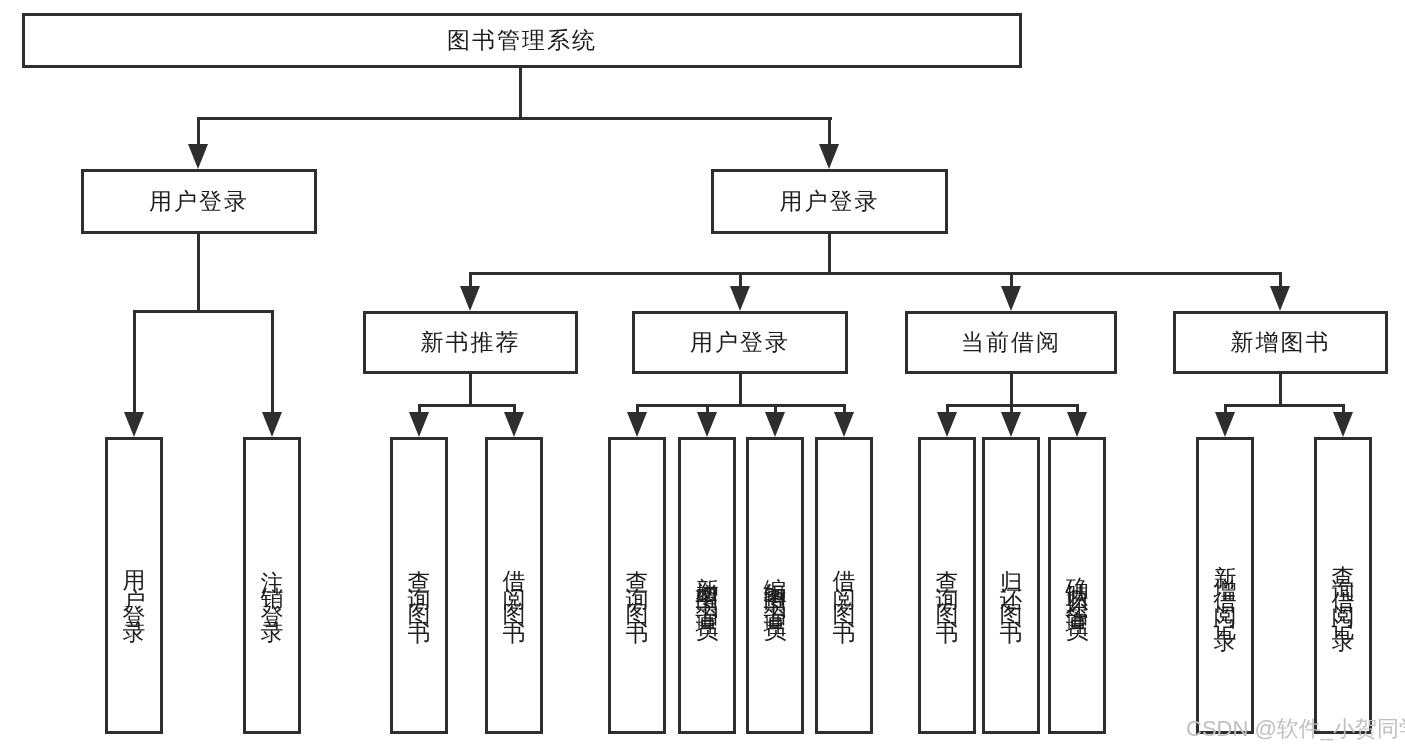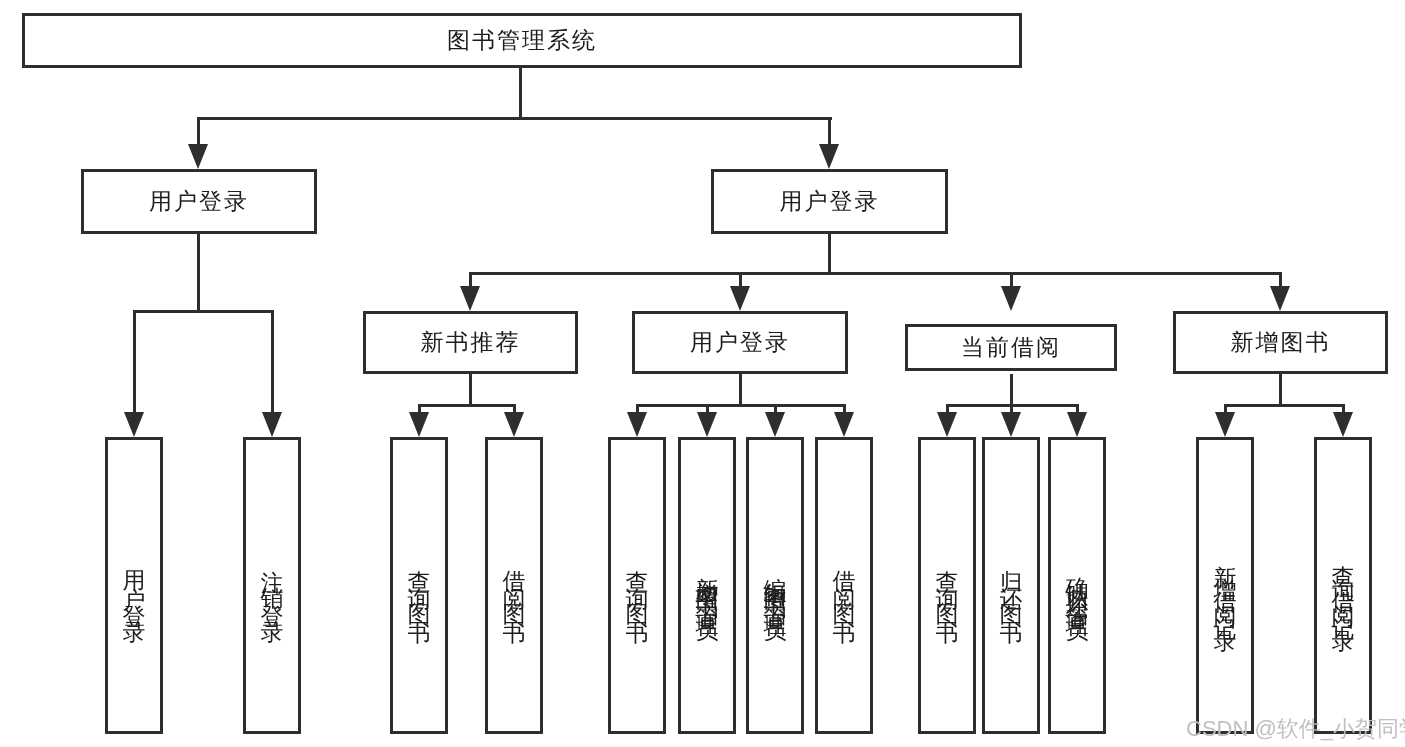--- a/index.html
+++ b/index.html
@@ -129,21 +129,21 @@
   <div class="box" style="left:711px;top:169px;width:237px;height:65px;">
     <span class="hlabel">用户登录</span>
   </div>
 
   <div class="box" style="left:363px;top:311px;width:215px;height:63px;">
     <span class="hlabel">新书推荐</span>
   </div>
   <div class="box" style="left:632px;top:311px;width:216px;height:63px;">
     <span class="hlabel">用户登录</span>
   </div>
-  <div class="box" style="left:905px;top:324px;width:212px;height:47px;">
+  <div class="box" style="left:905px;top:311px;width:212px;height:63px;">
     <span class="hlabel">当前借阅</span>
   </div>
   <div class="box" style="left:1173px;top:311px;width:215px;height:63px;">
     <span class="hlabel">新增图书</span>
   </div>
 
   <div class="box leaf" style="left:105px;top:437px;width:58px;height:297px;">
     <span class="vlabel ls-wide">用户登录</span>
   </div>
   <div class="box leaf" style="left:243px;top:437px;width:58px;height:297px;">

